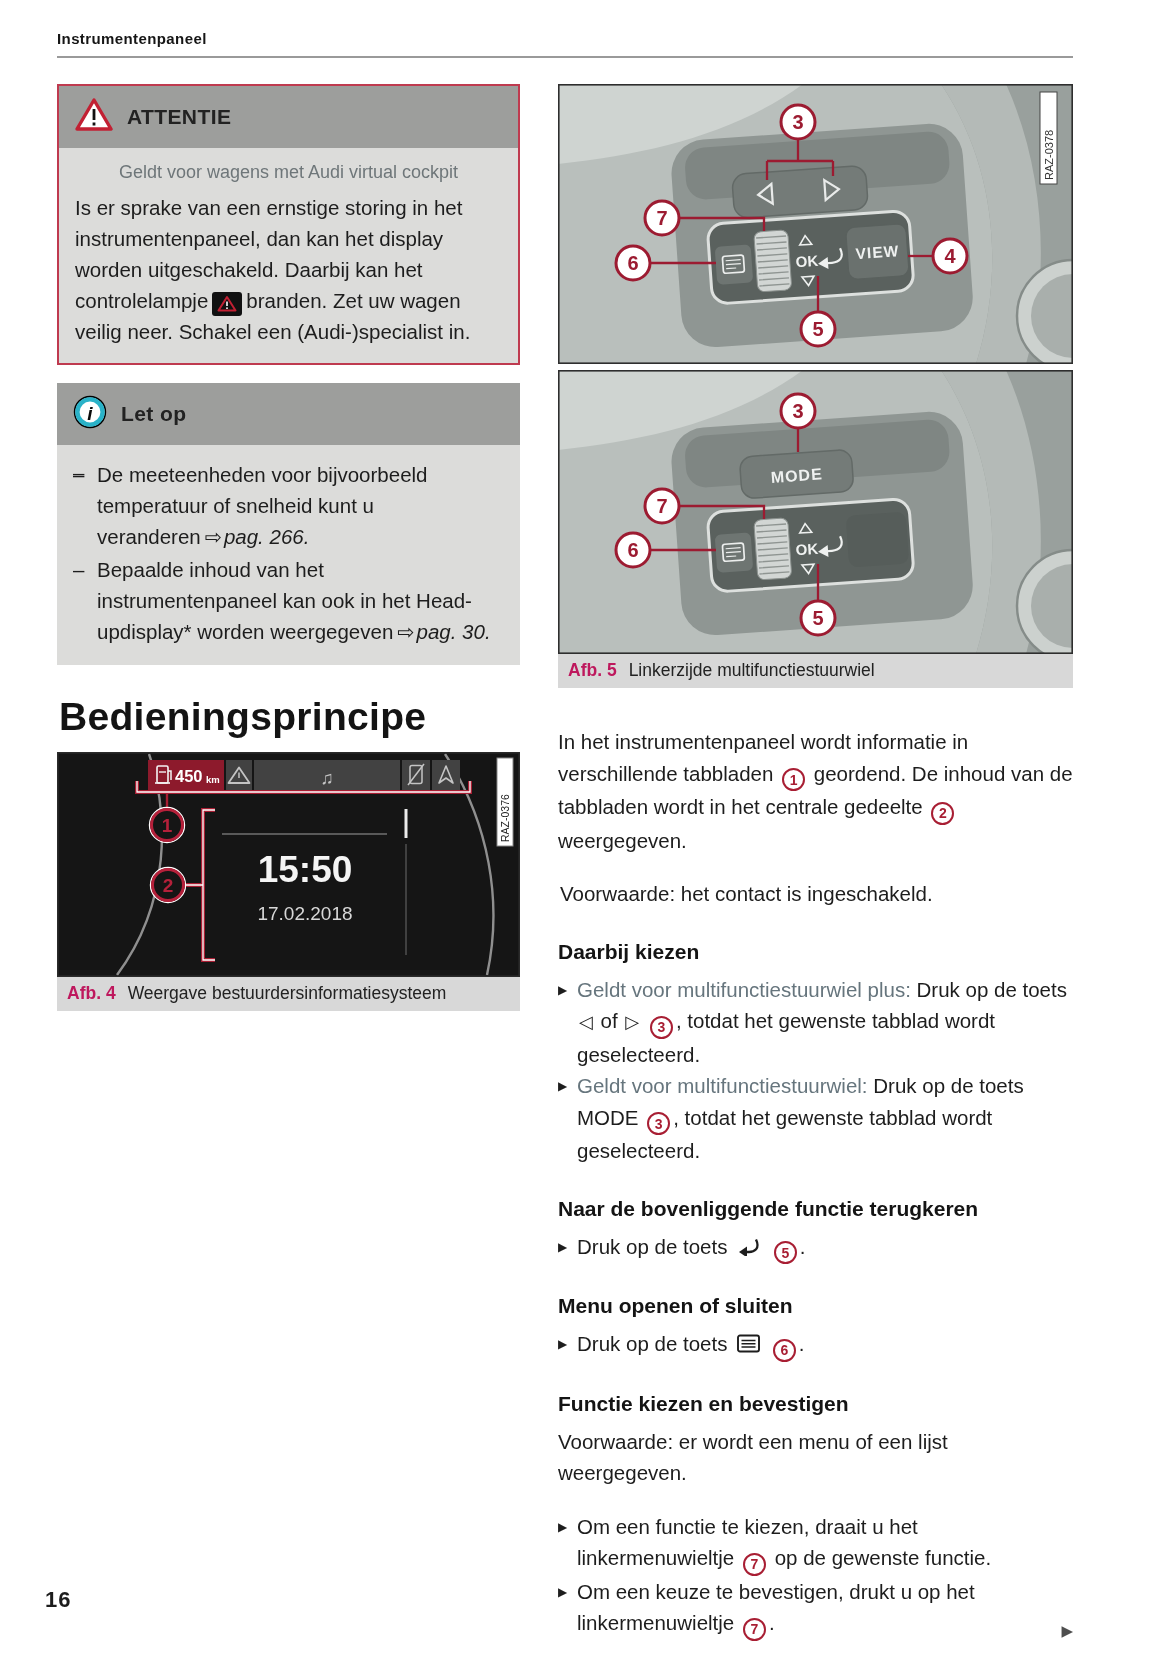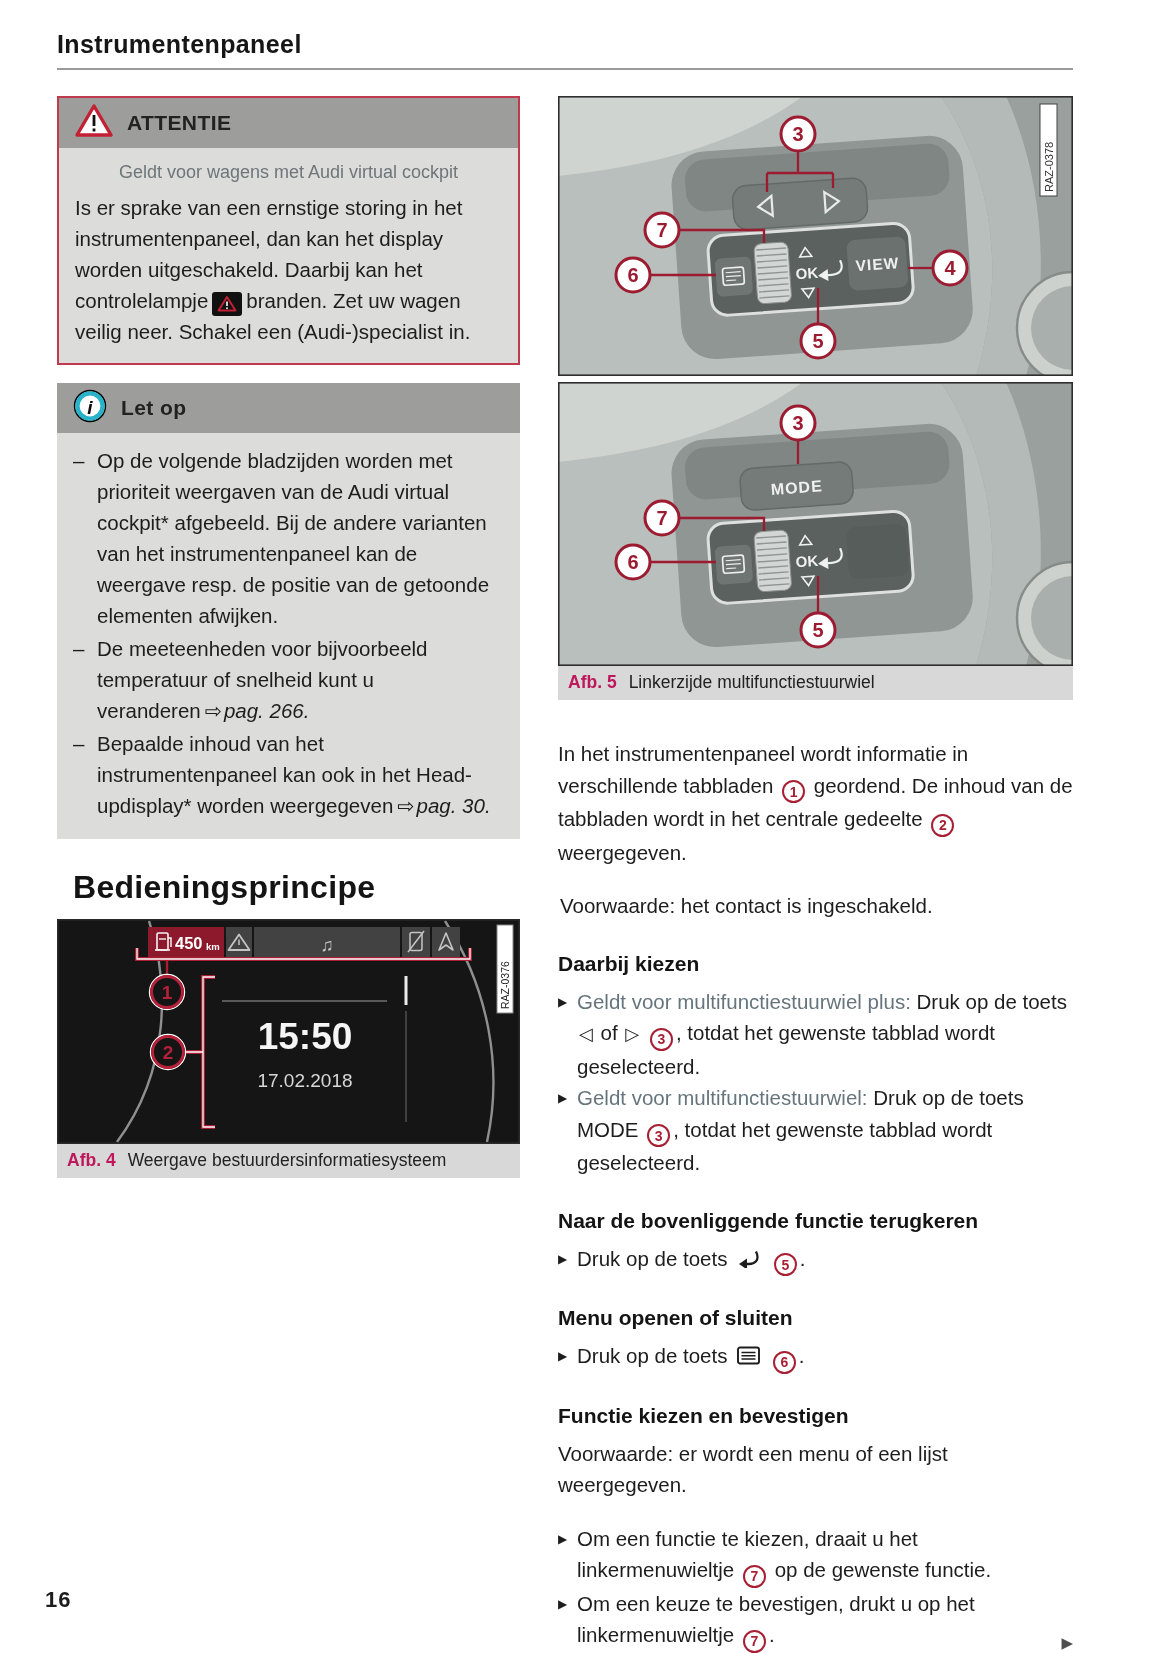--- a/index.html
+++ b/index.html
@@ -5,49 +5,49 @@
   * { margin:0; padding:0; box-sizing:border-box; }
   html,body { width:1165px; height:1653px; background:#ffffff; }
   body {
     font-family:"Liberation Sans", sans-serif;
     color:#1d1d1d;
     position:relative;
     padding:30px 92px 0 57px;
     overflow:hidden;
   }
   .page-header {
-    font-size:25px; font-weight:700; letter-spacing:.4px; color:#161616;
+    font-size:15px; font-weight:700; letter-spacing:.4px; color:#161616;
     padding-bottom:9px; border-bottom:2px solid #9a9a9a;
   }
   .columns { display:flex; gap:38px; margin-top:26px; }
   .col-left  { width:463px; flex:0 0 463px; }
   .col-right { width:515px; flex:0 0 515px; }
 
   
   .box { width:100%; }
   .box-attention { border:2px solid #bf3a4f; }
   .box-head {
-    background:#9d9e9c; height:50px; display:flex; align-items:center;
+    background:#9d9e9c; height:62px; display:flex; align-items:center;
     padding:0 16px; gap:14px;
   }
   .box-head .box-title { font-size:21px; font-weight:700; color:#222; letter-spacing:.4px; }
   .box-body { background:#dcdcda; padding:12px 16px 16px; font-size:20.5px; line-height:31px; }
   .applies { color:#6e7679; font-size:18px; line-height:24px; margin-bottom:8px;text-align:center; }
   .box-note { margin-top:18px; }
   .dash-list .dash-item { position:relative; padding-left:24px; margin-bottom:2px; }
   .dash-list .marker { position:absolute; left:0; top:0; }
   .ref { font-style:italic; }
   .ref-arrow { font-style:normal; padding:0 2px 0 4px; }
 
   .lamp-icon {
     display:inline-flex; width:30px; height:24px; background:#111; border-radius:3px;
     align-items:center; justify-content:center; vertical-align:-4px; margin:0 4px;
   }
 
-  .h2 { font-size:32px; font-weight:700; letter-spacing:.3px; color:#141414; margin:30px 16px 13px; }
+  .h2 { font-size:39px; font-weight:700; letter-spacing:.3px; color:#141414; margin:30px 2px 13px; }
 
   
   .figure { width:100%; }
   .fig-img { display:block; width:100%; }
   .fig-img svg { display:block; width:100%; height:auto; }
   .fig-caption {
     background:#d8d8d8; padding:6px 10px 7px; font-size:17.5px; color:#222;
     display:flex; gap:12px; align-items:baseline;
   }
   .fig-caption b { color:#be185d; }
@@ -113,21 +113,20 @@
             <circle cx="17" cy="17" r="15.4" fill="#ffffff" stroke="#000" stroke-width="1.6"></circle>
             <circle cx="17" cy="17" r="12.6" fill="none" stroke="#2ab2c8" stroke-width="4.4"></circle>
             <text x="17" y="24.5" text-anchor="middle" font-size="19" font-weight="bold" font-style="italic" font-family="Liberation Serif, serif" fill="#0a0a0a">i</text>
           </svg>
         </span>
         <span class="box-title">Let op</span>
       </div>
       <div class="box-body dash-list">
         <div class="dash-item">
           <span class="marker">–</span>
-          <span>Op de volgende bladzijden worden met prioriteit weergaven van de Audi virtual cockpit* afgebeeld. Bij de andere varianten van het instrumentenpaneel kan de weergave resp. de positie van de getoonde elementen afwijken.</span>
         </div>
         <div class="dash-item">
           <span class="marker">–</span>
           <span>De meeteenheden voor bijvoorbeeld temperatuur of snelheid kunt u veranderen</span><span class="ref"><span class="ref-arrow">⇨</span><span>pag. 266.</span></span>
         </div>
         <div class="dash-item">
           <span class="marker">–</span>
           <span>Bepaalde inhoud van het instrumentenpaneel kan ook in het Head-updisplay* worden weergegeven</span><span class="ref"><span class="ref-arrow">⇨</span><span>pag. 30.</span></span>
         </div>
       </div>

